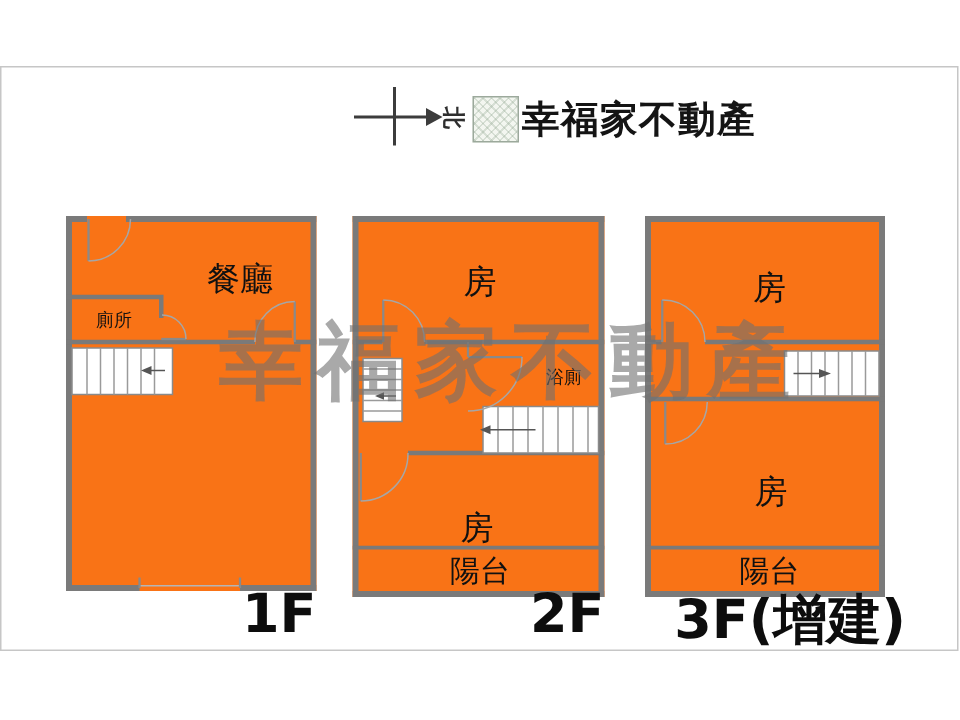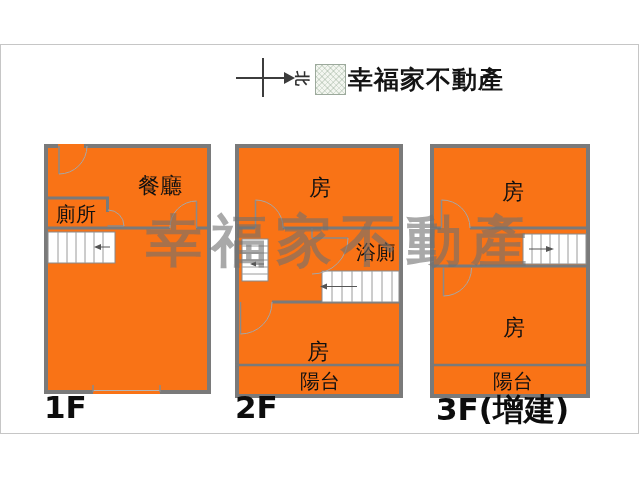--- a/index.html
+++ b/index.html
@@ -30,23 +30,23 @@
   .legend-swatch{position:absolute;left:315px;top:64px;width:29px;height:29px;border:1px solid #9ca99c;}
   .legend-label{position:absolute;left:348px;top:63px;font-size:25px;font-weight:700;letter-spacing:1px;}
   
   .floor{position:absolute;top:144px;background:#f97316;}
   .floor svg{position:absolute;left:0;top:0;}
   #floor1{left:44px;width:167px;height:250px;}
   #floor2{left:235px;width:168px;height:254px;}
   #floor3{left:430px;width:160px;height:254px;}
   .rm{position:absolute;transform:translate(-50%,-50%);font-size:22px;font-weight:500;
       white-space:nowrap;color:#111;z-index:5;}
-  .rm.small{font-size:20px;}
+  .rm.small{font-size:12px;}
   .rm.mid{font-size:20px;text-align:right;}
-  .floor-label{position:absolute;top:389px;font-size:31px;font-weight:600;text-align:left;color:#0d0d0d;}
+  .floor-label{position:absolute;top:389px;font-size:36px;font-weight:600;text-align:right;color:#0d0d0d;}
   #label1f{left:44px;width:167px;}
   #label2f{left:235px;width:168px;}
   #label3f{left:436px;width:168px;}
   
   .watermark{
     position:absolute;left:146px;top:204px;z-index:40;
     font-size:56px;font-weight:700;letter-spacing:9px;white-space:nowrap;
     color:rgba(112,112,112,0.60);pointer-events:none;
   }
 </style>

